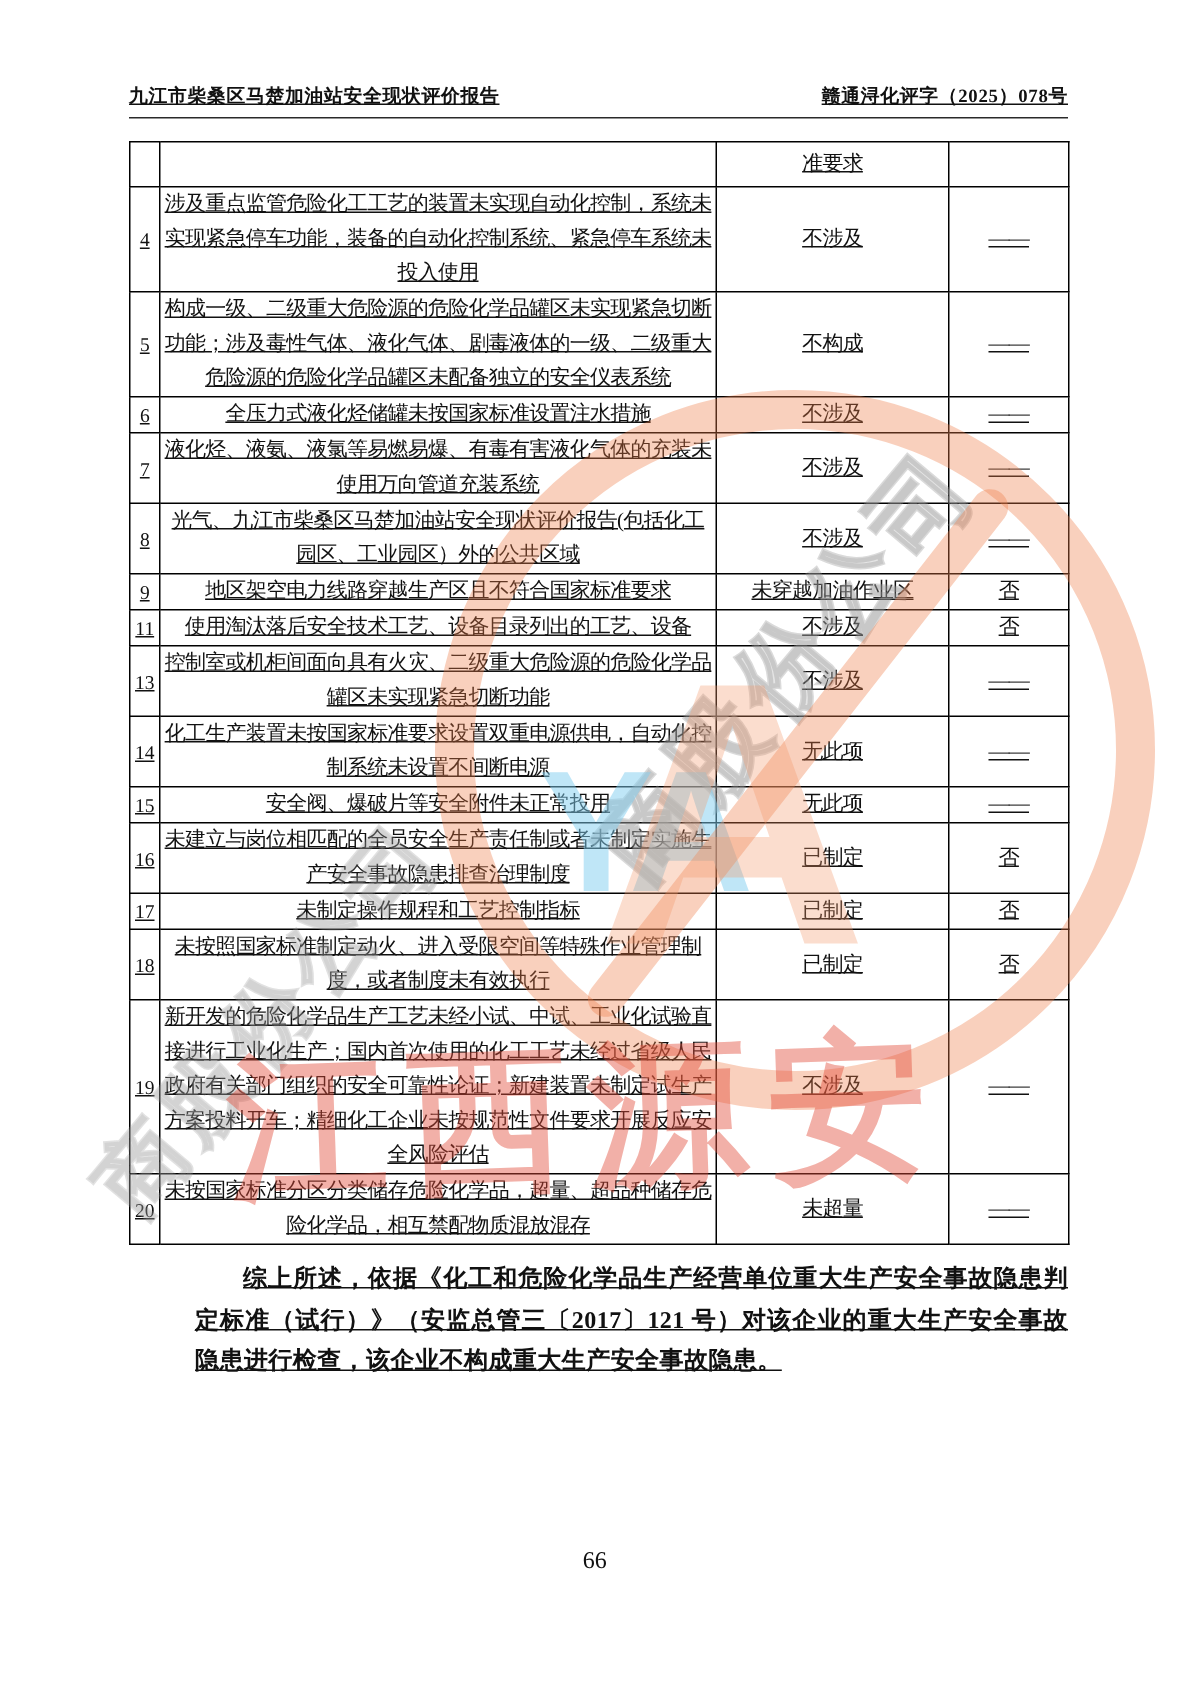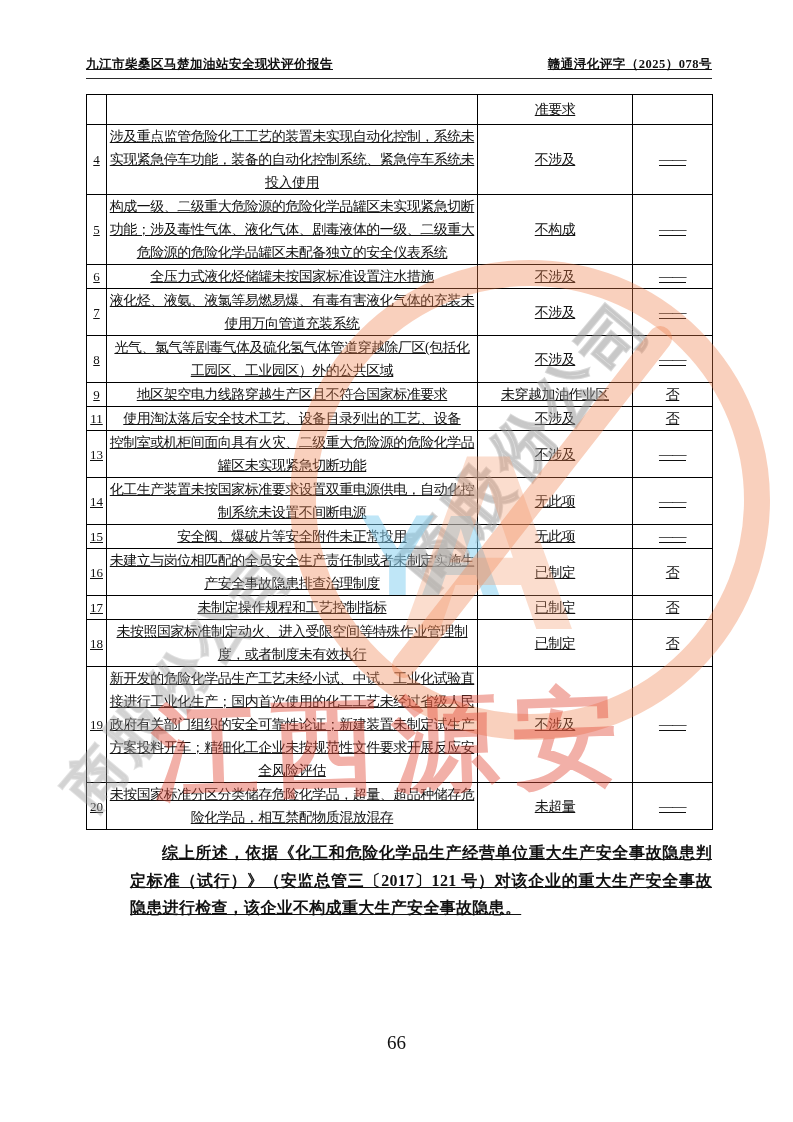--- a/index.html
+++ b/index.html
@@ -61,21 +61,21 @@
     text-indent:2em;
     letter-spacing:0.3px;
     margin-left:44px;
   }
   
   .pagenum{
     position:absolute;
     left:0;top:1032px;
     width:793px;
     text-align:center;
-    font-size:19px;
+    font-size:16px;
   }
   
   .wm{position:absolute;left:0;top:0;width:793px;height:1122px;pointer-events:none;z-index:6;}
   .wm *{position:absolute;}
   .wm-gray{
     font-size:64px;
     letter-spacing:6px;
     font-weight:bold;
     color:rgba(158,158,158,0.28);
     -webkit-text-stroke:2px rgba(150,150,150,0.35);
@@ -178,21 +178,21 @@
             <td class="c3">——</td>
           </tr>
           <tr>
             <td class="c0">7</td>
             <td class="c1">液化烃、液氨、液氯等易燃易爆、有毒有害液化气体的充装未使用万向管道充装系统</td>
             <td class="c2">不涉及</td>
             <td class="c3">——</td>
           </tr>
           <tr>
             <td class="c0">8</td>
-            <td class="c1">光气、氯气等剧毒气体及硫化氢气体管道穿越除厂区(包括化工园区、工业园区）外的公共区域</td>
+            <td class="c1">光气、九江市柴桑区马楚加油站安全现状评价报告(包括化工园区、工业园区）外的公共区域</td>
             <td class="c2">不涉及</td>
             <td class="c3">——</td>
           </tr>
           <tr>
             <td class="c0">9</td>
             <td class="c1">地区架空电力线路穿越生产区且不符合国家标准要求</td>
             <td class="c2">未穿越加油作业区</td>
             <td class="c3">否</td>
           </tr>
           <tr>

